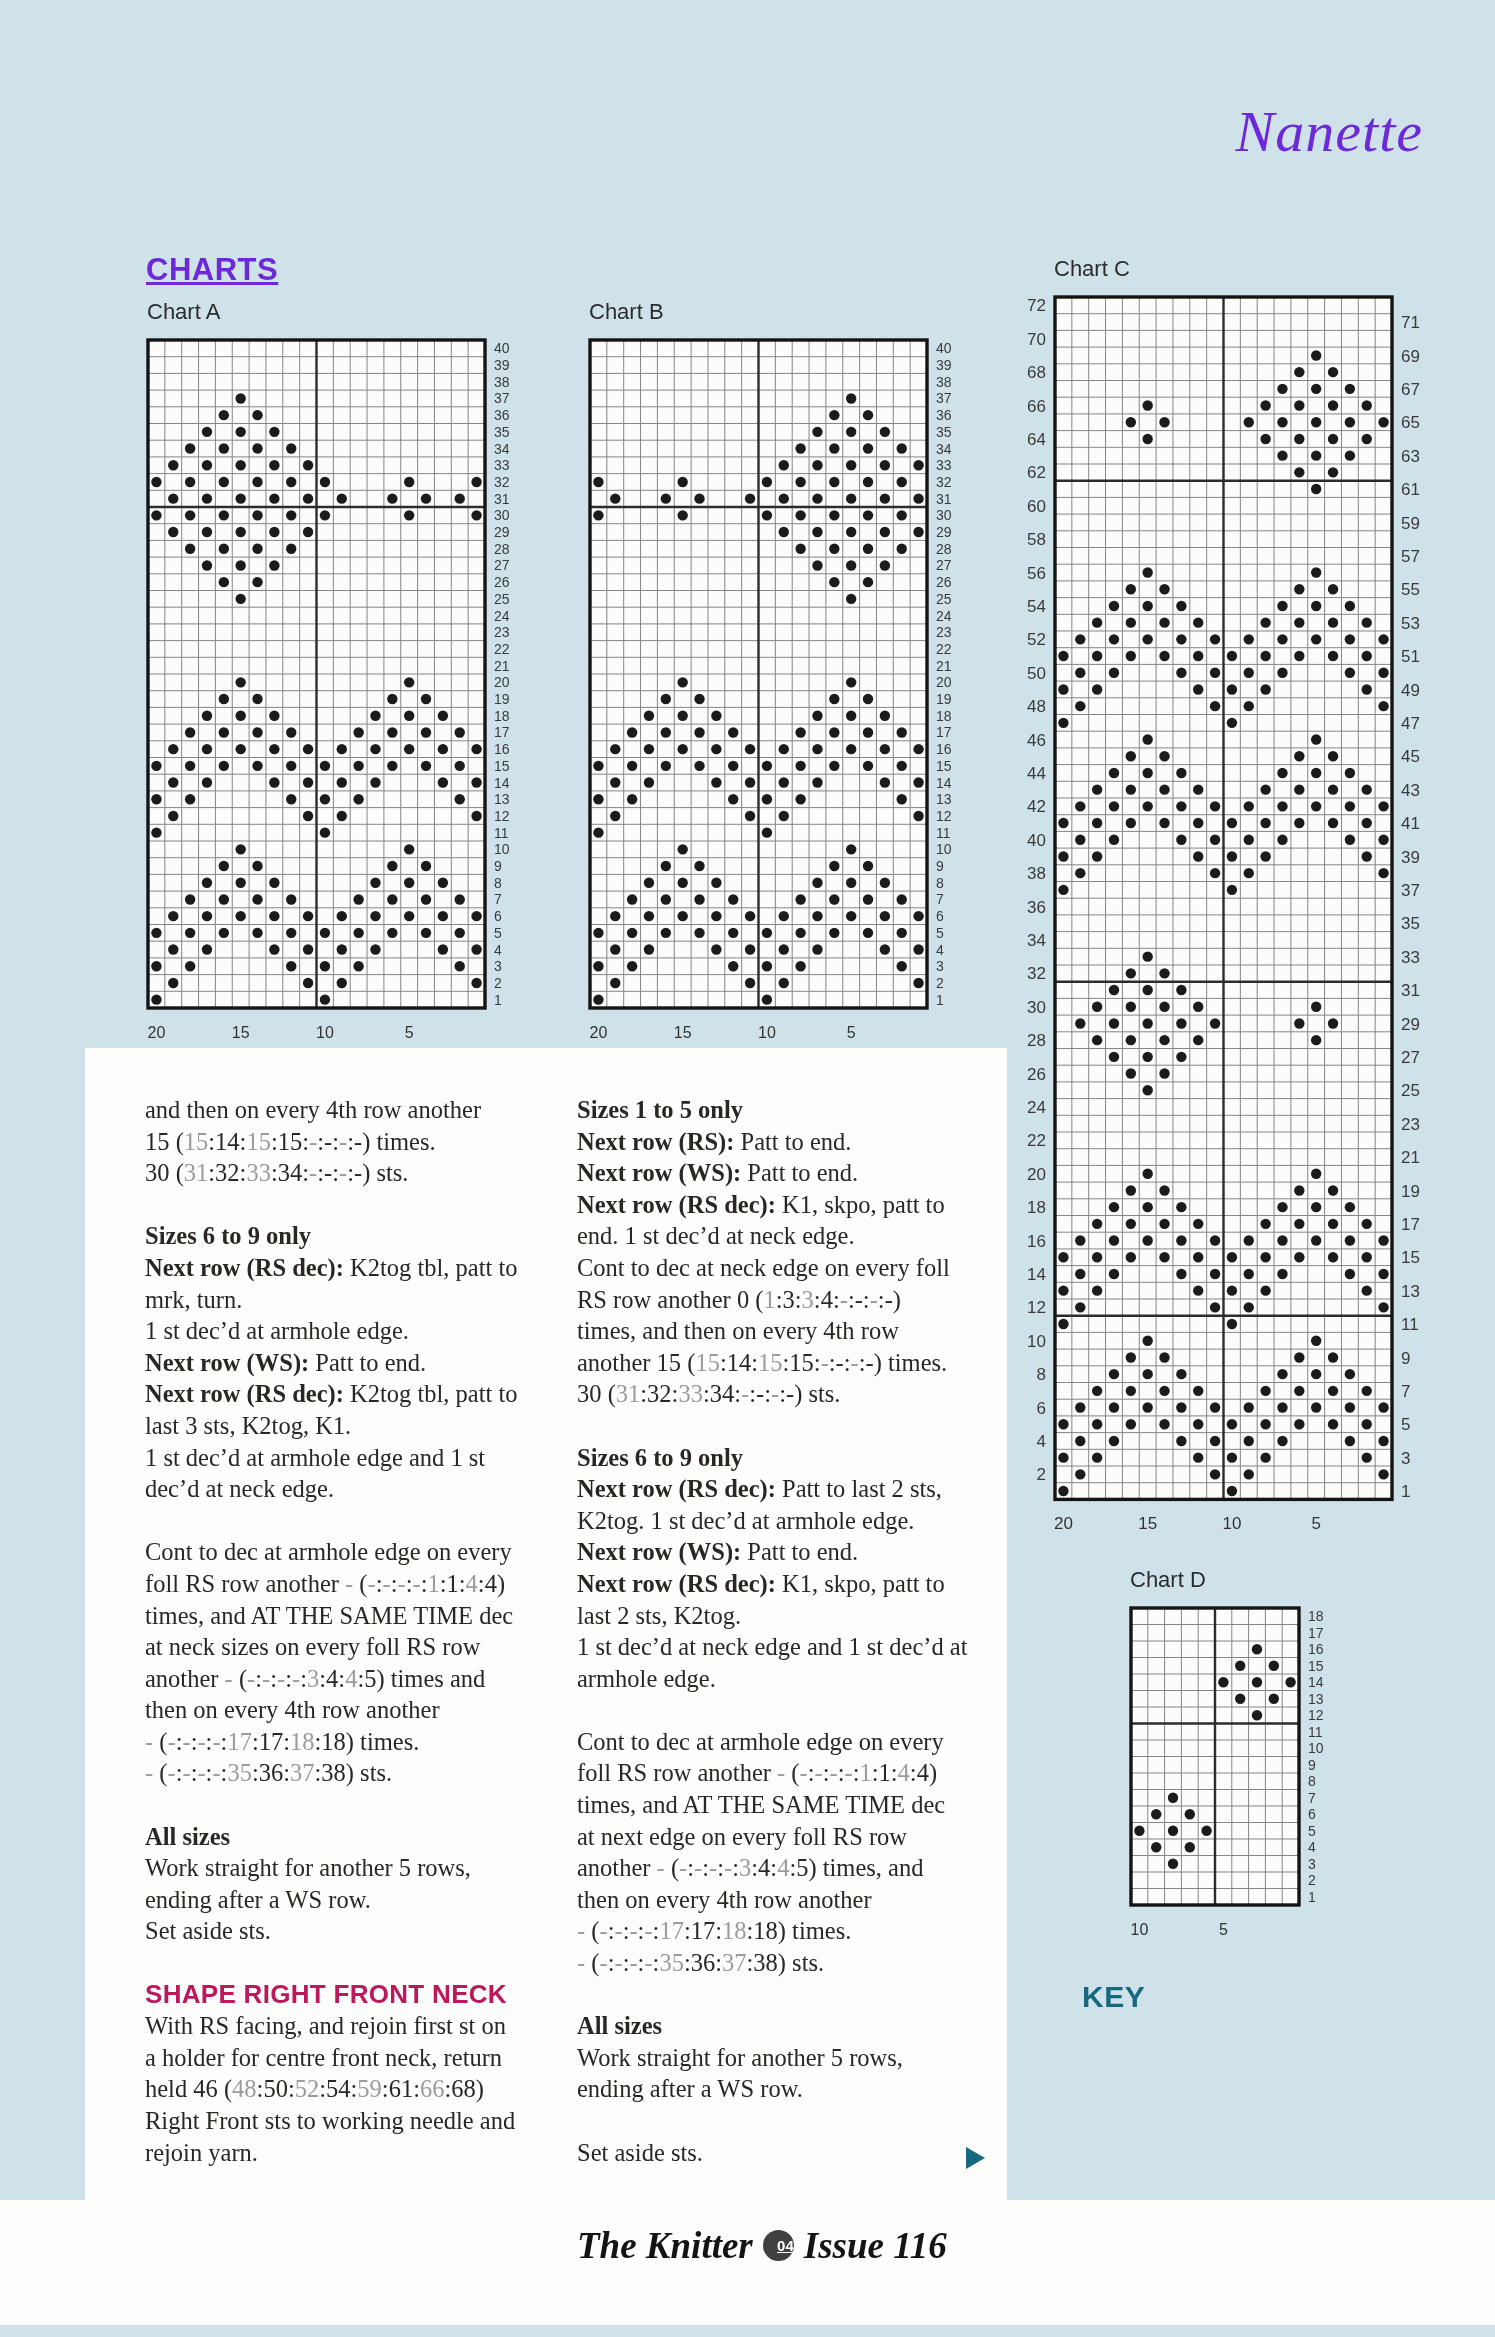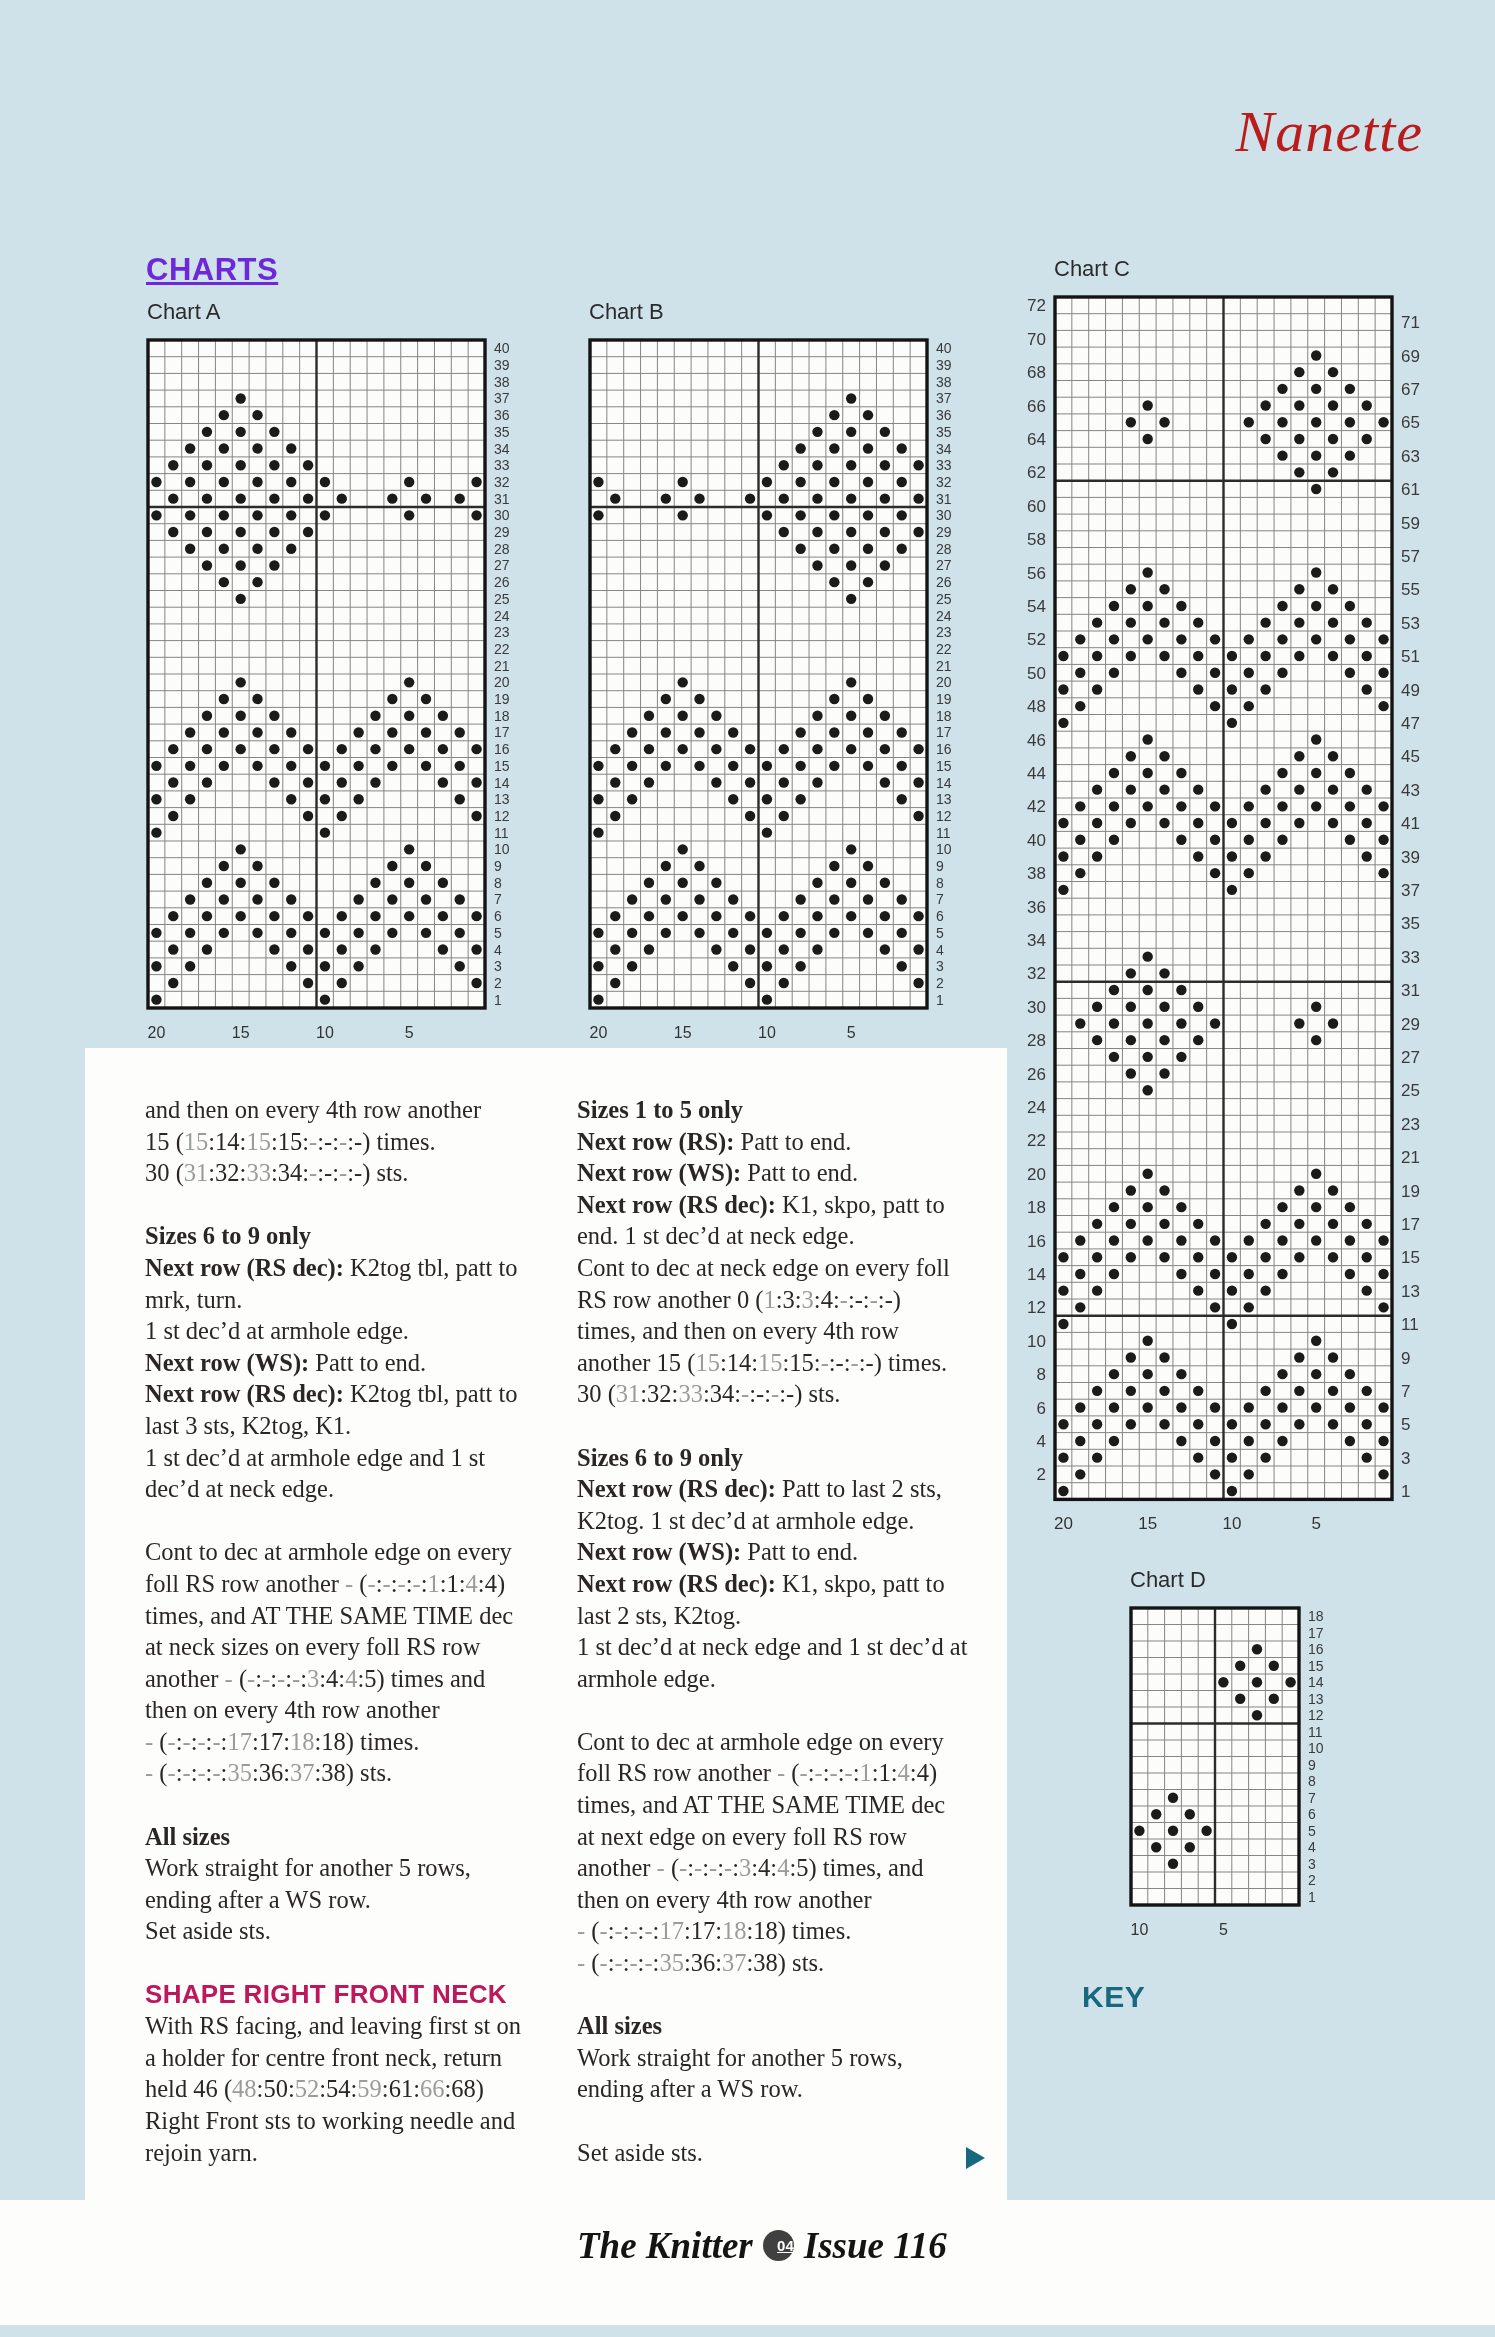--- a/index.html
+++ b/index.html
@@ -1,21 +1,21 @@
 <!DOCTYPE html>
 <html><head>
 <meta charset="utf-8">
 <style>
   html,body{margin:0;padding:0;}
   body{background:#cfe2ea;font-family:"Liberation Sans",sans-serif;}
   .page{position:relative;width:1495px;height:2337px;overflow:hidden;background:#cfe2ea;}
   .white-panel{position:absolute;left:85px;top:1048px;width:922px;height:1152px;background:#fdfdfb;}
   .footer-band{position:absolute;left:0;top:2200px;width:1495px;height:137px;background:#fdfdfb;}
   .bottom-strip{position:absolute;left:0;top:2325px;width:1495px;height:12px;background:#cfe2ea;}
-  .title{position:absolute;right:72px;top:98px;margin:0;font:italic 500 58px "Liberation Serif",serif;color:#b91c1c;letter-spacing:1px;}
+  .title{position:absolute;right:72px;top:98px;margin:0;font:italic 500 58px "Liberation Serif",serif;color:#6d28d9;letter-spacing:1px;}
   .charts-heading{position:absolute;left:146px;top:252px;font:700 31px "Liberation Sans",sans-serif;color:#6d28d9;letter-spacing:.5px;text-decoration:underline;}
   .chart-wrap{position:absolute;}
   .chart-label{position:absolute;font:400 22px "Liberation Sans",sans-serif;color:#2b2b2b;}
   .key{position:absolute;left:1082px;top:1980px;}
   .key-heading{font:700 30px "Liberation Sans",sans-serif;color:#186880;letter-spacing:.5px;}
   .key-item{display:flex;align-items:center;gap:22px;margin-top:21px;}
   .key-box{width:25px;height:25px;background:#fdfdfb;border:3px solid #1a1a1a;display:flex;align-items:center;justify-content:center;box-sizing:border-box;}
   .key-dot{width:11px;height:11px;border-radius:50%;background:#1a1a1a;}
   .key-label{font:600 18px "Liberation Sans",sans-serif;color:#222;}
   .col{position:absolute;top:1094px;font-family:"Liberation Serif",serif;font-size:24.5px;color:#2a2623;}
@@ -1243,21 +1243,21 @@
       <div class="block ">
         <div class="tline"><span class="b">All sizes</span></div>
         <div class="tline"><span>Work straight for another 5 rows,</span></div>
         <div class="tline"><span>ending after a WS row.</span></div>
         <div class="tline"><span>Set aside sts.</span></div>
       </div>
       <div class="block h-orange">
         <div class="tline"><span>SHAPE RIGHT FRONT NECK</span></div>
       </div>
       <div class="block ">
-        <div class="tline"><span>With RS facing, and leaving first st on</span></div>
+        <div class="tline"><span>With RS facing, and rejoin first st on</span></div>
         <div class="tline"><span>a holder for centre front neck, return</span></div>
         <div class="tline"><span>held 46 (</span><span class="d">48</span><span>:50:</span><span class="d">52</span><span>:54:</span><span class="d">59</span><span>:61:</span><span class="d">66</span><span>:68)</span></div>
         <div class="tline"><span>Right Front sts to working needle and</span></div>
         <div class="tline"><span>rejoin yarn.</span></div>
       </div>
     </div>
   <div class="col col2" id="col2">
       <div class="block ">
         <div class="tline"><span class="b">Sizes 1 to 5 only</span></div>
         <div class="tline"><span class="b">Next row (RS):</span><span> Patt to end.</span></div>

